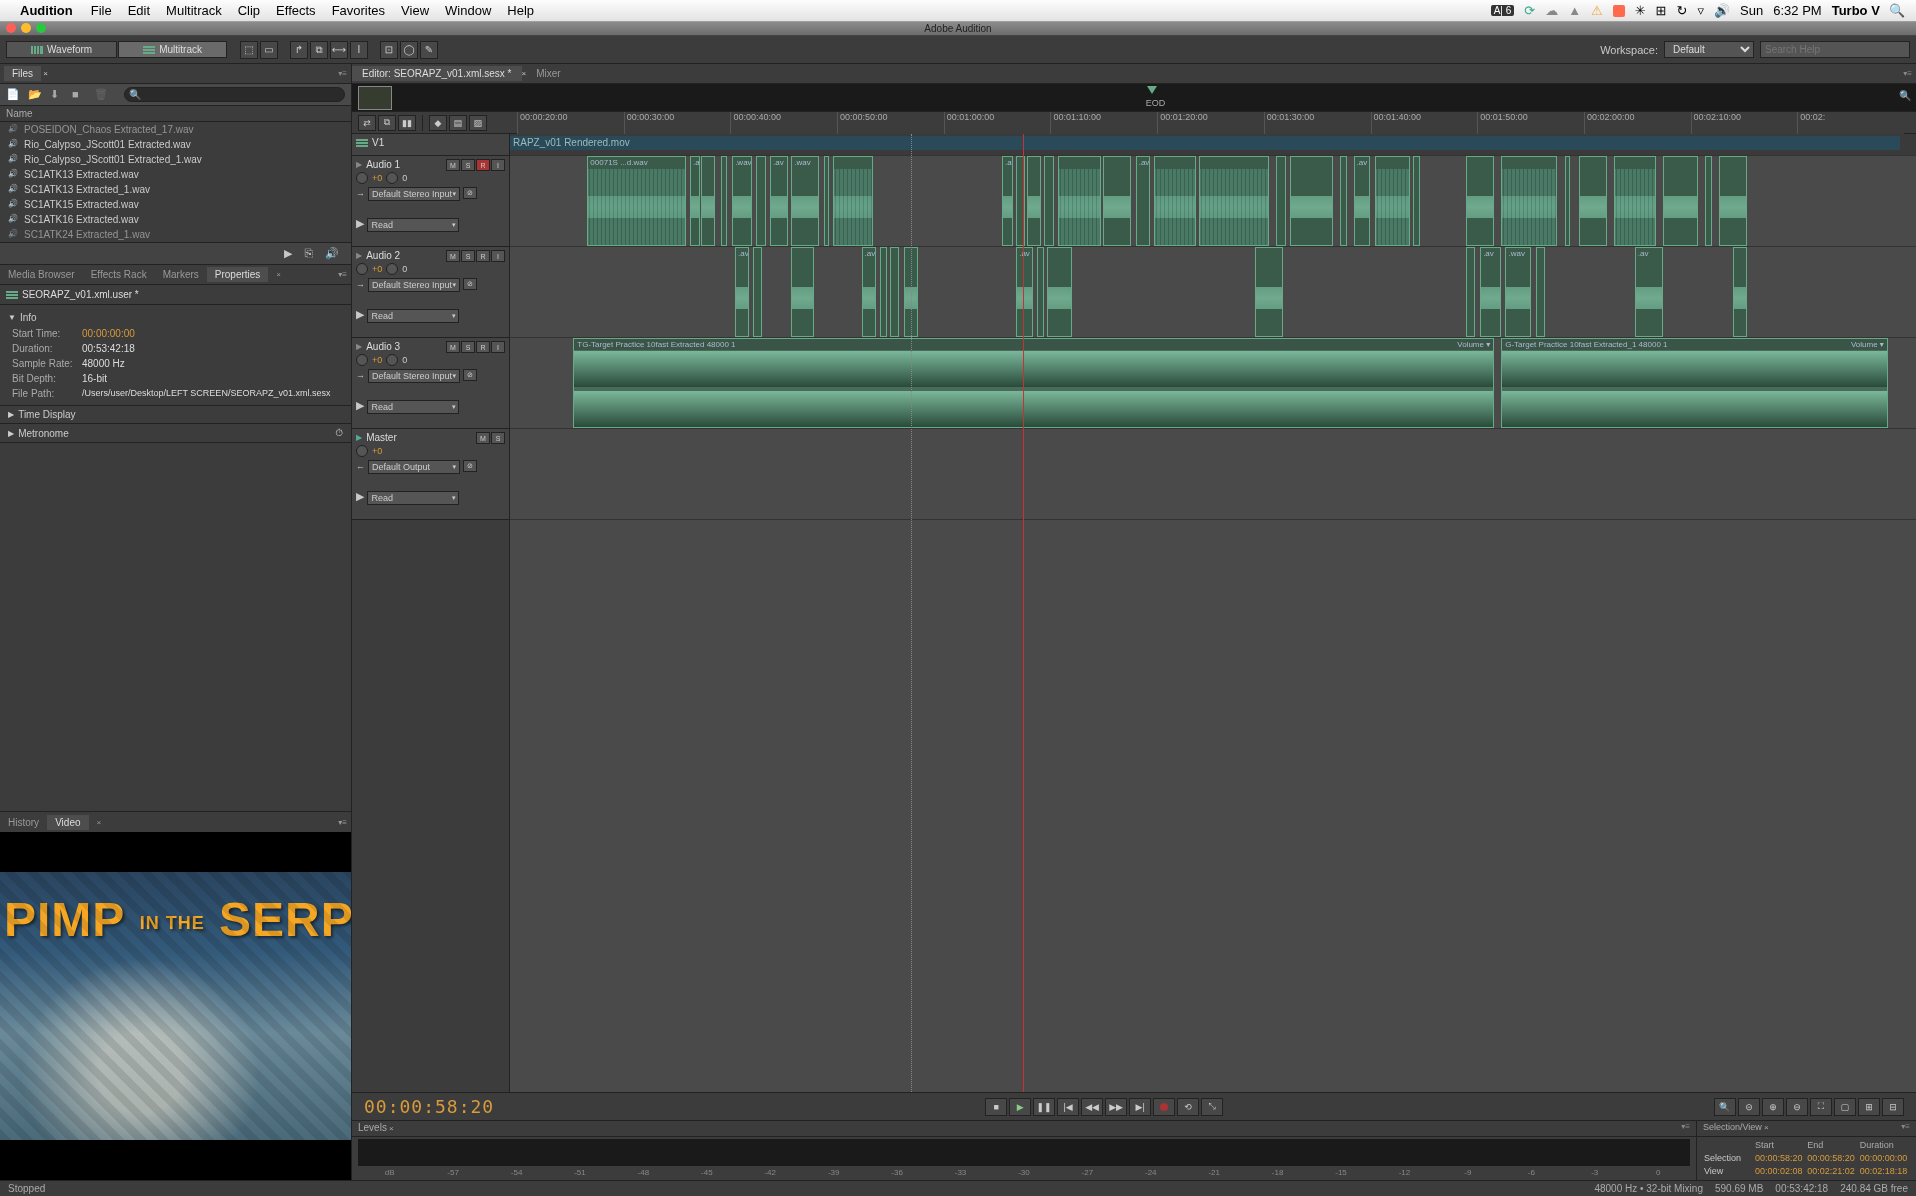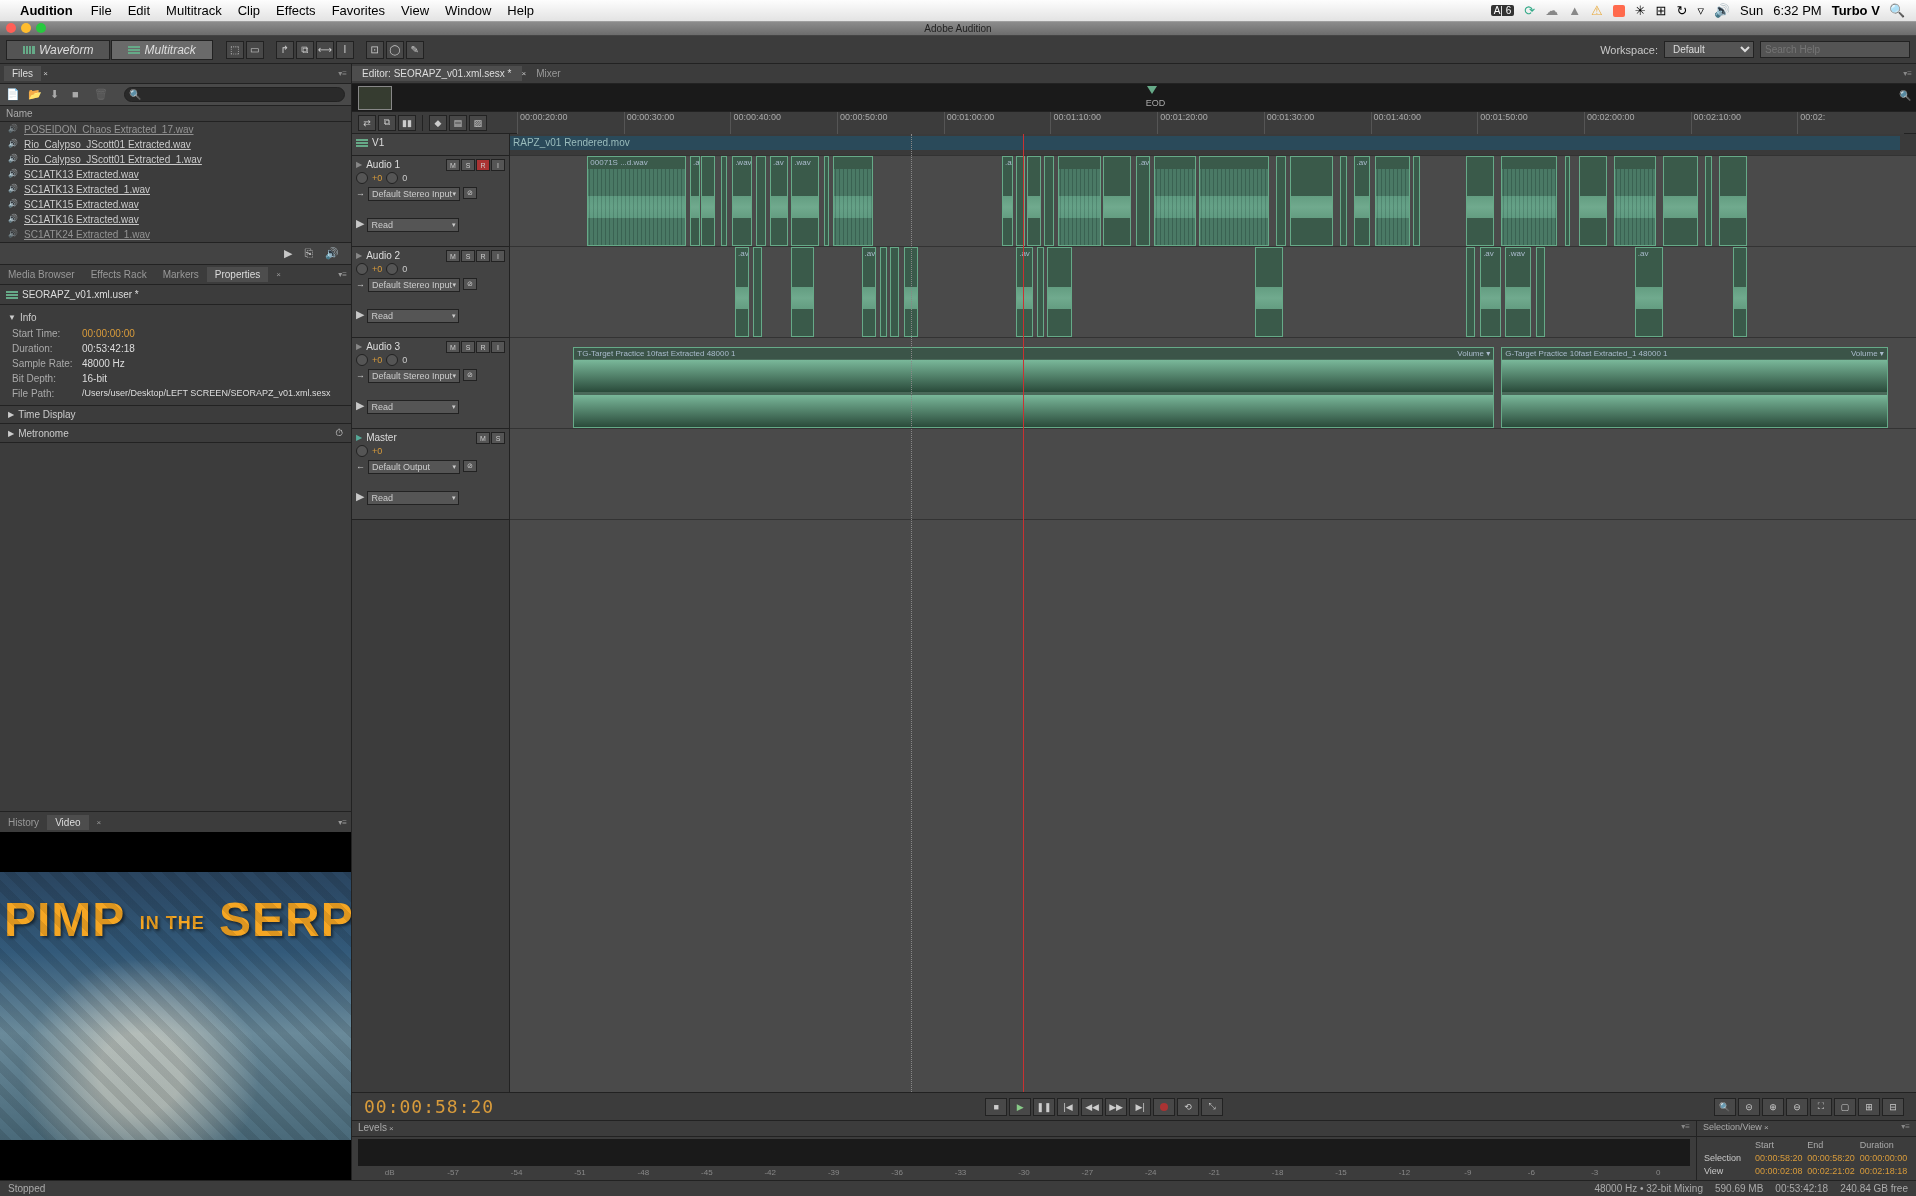--- a/index.html
+++ b/index.html
@@ -14,21 +14,21 @@
 .apple { font-size: 15px; }
 
 
 .titlebar { height: 14px; background: linear-gradient(#8c8c8c,#6c6c6c); text-align: center; font-size: 10px; color: #222; line-height: 14px; border-bottom: 1px solid #444; }
 .traffic { position: absolute; top: 23px; left: 6px; display: flex; gap: 5px; }
 .traffic span { width: 10px; height: 10px; border-radius: 50%; display: inline-block; }
 .tl-red { background:#ff5f56; } .tl-yellow { background:#ffbd2e; } .tl-green { background:#27c93f; }
 
 
 .toolbar { height: 28px; background: #3c3c3c; border-bottom: 1px solid #222; display: flex; align-items: center; padding: 0 6px; }
-.mode-btn { background: #545454; border: 1px solid #222; padding: 2px 16px; font-size: 12px; color: #ddd; margin-right: 1px; display:flex; align-items:center; gap:4px;font-style:italic; }
+.mode-btn { background: #545454; border: 1px solid #222; padding: 2px 24px; font-size: 10px; color: #ddd; margin-right: 1px; display:flex; align-items:center; gap:4px; }
 .mode-btn.active { background: #6a6a6a; }
 .toolbar .toolgroup { display: flex; gap: 2px; margin-left: 12px; }
 .tool-icon { width: 18px; height: 18px; background: #484848; border: 1px solid #222; display:flex; align-items:center; justify-content:center; font-size:10px; color:#ccc; }
 .toolbar .workspace { margin-left: auto; display: flex; align-items: center; gap: 6px; }
 .workspace select { background: #545454; color: #ddd; border: 1px solid #222; font-size: 10px; padding: 1px 4px; width: 90px; }
 .search-help { width: 150px; background: #545454; border: 1px solid #222; color: #aaa; padding: 2px 4px; font-size: 10px; }
 
 
 .main { display: flex; height: calc(100vh - 22px - 14px - 28px - 16px); }
 .left { width: 352px; background: #3c3c3c; display: flex; flex-direction: column; border-right: 1px solid #222; }
@@ -39,21 +39,21 @@
 .panel-tab { padding: 2px 8px; color: #aaa; }
 .panel-tab.active { background: #4d4d4d; color: #ddd; }
 .panel-menu { margin-left: auto; color: #888; font-size: 8px; }
 
 
 .files-panel { flex: 0 0 178px; display:flex; flex-direction:column; border-bottom: 1px solid #222;}
 .files-toolbar { height: 22px; background: #494949; display: flex; align-items: center; padding: 0 6px; gap: 8px; border-bottom:1px solid #222;}
 .files-toolbar .icon { width:14px; height:14px; color:#aaa; font-size:11px; }
 .files-search { flex:1; background:#2a2a2a; border:1px solid #222; padding:1px 4px; color:#aaa; font-size:10px; margin-left:8px; border-radius:9px;}
 .file-header { height:16px; background:#3c3c3c; padding:2px 6px; font-size:10px; color:#aaa; border-bottom:1px solid #222;}
-.file-list { flex:1; overflow:hidden; background:#3c3c3c;text-decoration:underline; }
+.file-list { flex:1; overflow:hidden; background:#3c3c3c; }
 .file-item { padding: 2px 6px 2px 24px; font-size: 10px; color: #ccc; position:relative;}
 .file-item:before { content:"🔊"; position:absolute; left:8px; font-size:8px; color:#7fa868; filter:grayscale(0.5);}
 .files-bottom { height: 22px; background:#434343; display:flex; align-items:center; justify-content:flex-end; padding:0 12px; gap:12px; border-top:1px solid #222;}
 
 
 .props-panel { flex:0 0 auto; background:#3c3c3c; }
 .props-tabs { height:20px; display:flex; align-items:center; border-bottom:1px solid #222; font-size:10px;}
 .props-tabs span { padding: 2px 8px; color:#999; }
 .props-tabs span.active { background:#4d4d4d; color:#ddd; }
 .session-name { padding: 4px 6px; font-size:10px; color:#ddd; border-bottom:1px solid #222; display:flex; align-items:center; gap:4px;}
@@ -120,21 +120,21 @@
 .lane.audio3 { top:204px; height:91px; }
 .lane.master { top:295px; height:91px; }
 
 .video-clip { position:absolute; left:0; right:16px; top:2px; height:14px; background:#2a4a5a; font-size:10px; color:#9bb; padding:1px 3px; overflow:hidden;}
 
 .clip { position:absolute; top:0; bottom:0; background:#3a5a4a; border:1px solid #6a8; overflow:hidden;}
 .clip .label { font-size:8px; color:#abc; padding:1px 2px; white-space:nowrap; overflow:hidden;}
 .clip .wave { position:absolute; top:12px; bottom:0; left:0; right:0; background: linear-gradient(180deg, transparent 0%, transparent 35%, #6aa88a 35%, #7ab89a 50%, #6aa88a 65%, transparent 65%, transparent 100%); opacity:0.85;}
 .clip .wave2 { position:absolute; top:12px; bottom:0; left:0; right:0; background: repeating-linear-gradient(90deg, #5a9880 0 1px, #3a6a5a 1px 2px, #5a9880 2px 4px); opacity:0.5;}
 
-.audio3-clip { position:absolute; left:4.5%; right:16px; top:0; bottom:0; background:#4a6a5a; border:1px solid #6a8;margin-top:9px;}
+.audio3-clip { position:absolute; left:4.5%; right:16px; top:0; bottom:0; background:#4a6a5a; border:1px solid #6a8;}
 .audio3-clip .clabel { font-size:8px; color:#abc; padding:1px 3px; background:rgba(0,0,0,0.2); display:flex;}
 .audio3-clip .clabel .vol { margin-left:auto; }
 .audio3-wave { position:absolute; top:12px; bottom:0; left:0; right:0; }
 .audio3-wave::before, .audio3-wave::after { content:""; position:absolute; left:0; right:0; height:48%; background: linear-gradient(180deg,#7ab89a,#2a4a3a), repeating-linear-gradient(90deg,#4a7a6a 0 1px, transparent 1px 2px); }
 .audio3-wave::before { top:0; } .audio3-wave::after { bottom:0; }
 
 .playhead { position:absolute; top:0; bottom:0; width:1px; background:#c83232; z-index:50; }
 .dotted { position:absolute; top:0; bottom:0; border-left:1px dotted #888; }
 
 

